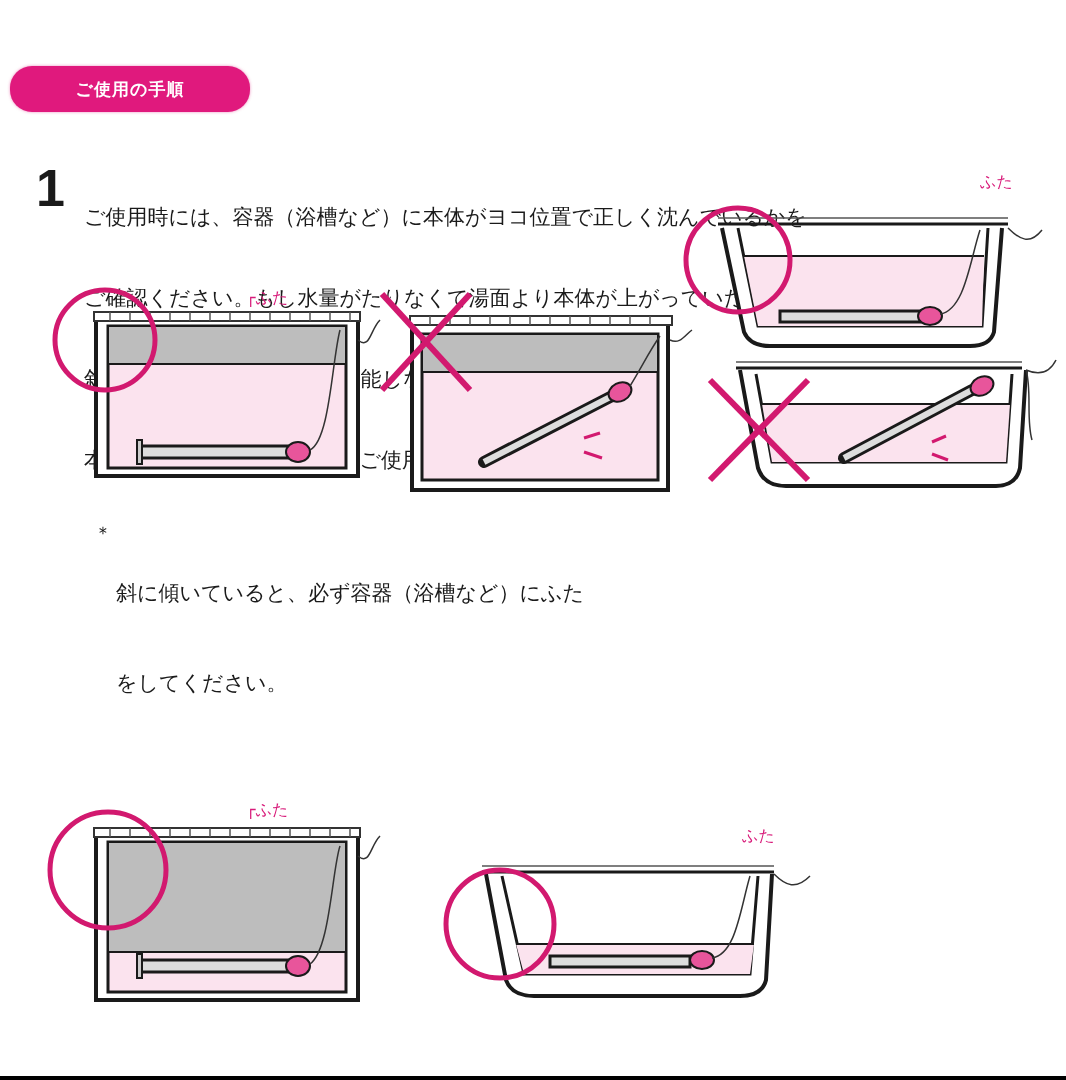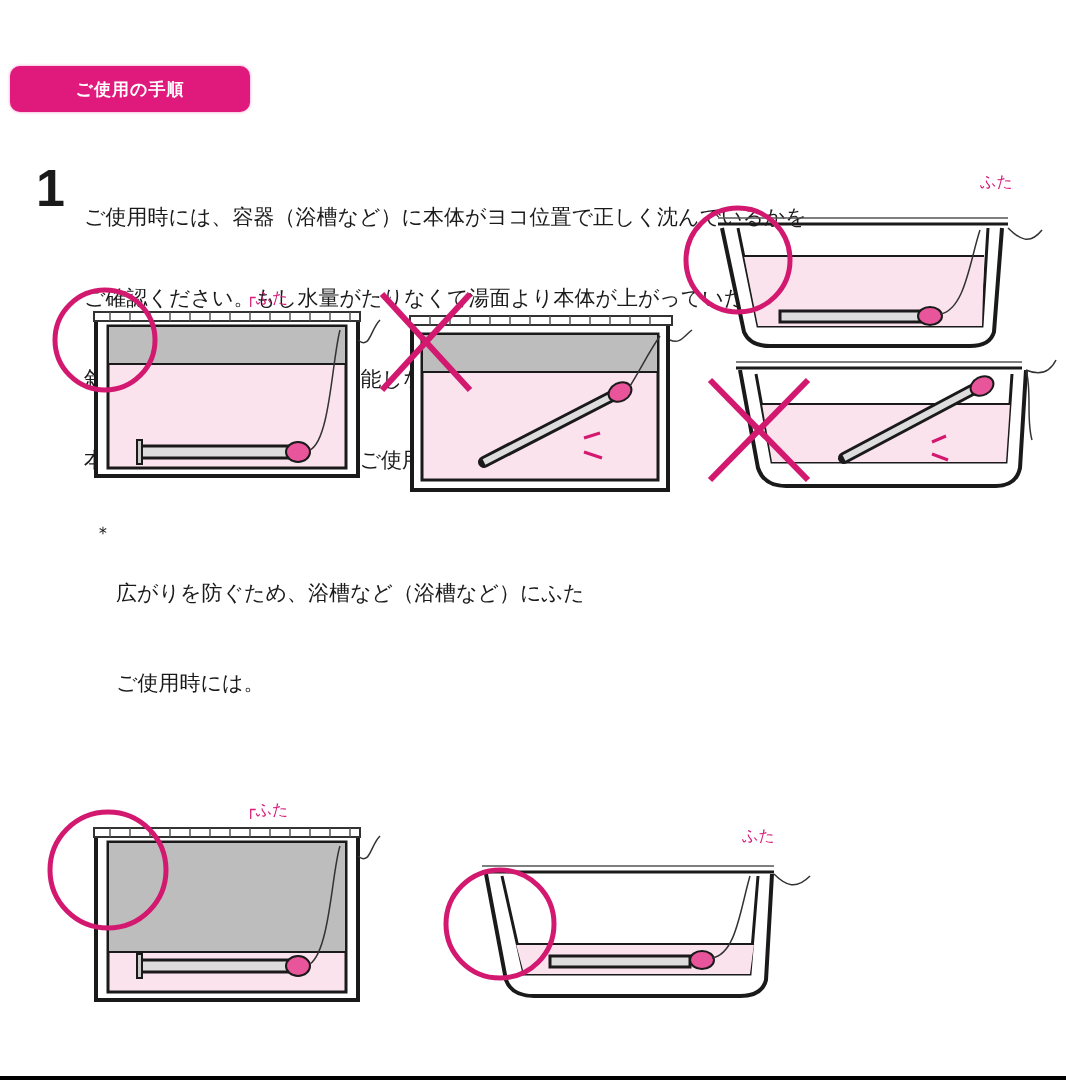--- a/index.html
+++ b/index.html
@@ -2,21 +2,21 @@
 <html><head>
 <meta charset="utf-8">
 <style>
   html, body { margin: 0; padding: 0; }
   body {
     width: 1066px; height: 1080px; background: #ffffff; position: relative; overflow: hidden;
     font-family: "DejaVu Sans", sans-serif; color: #1a1a1a;
   }
   .badge {
     position: absolute; left: 10px; top: 66px; width: 240px; height: 46px;
-    background: #e0197d; border-radius: 10px; color: #fff;
+    background: #e0197d; border-radius: 22px; color: #fff;
     display: flex; align-items: center; justify-content: center;
     font-size: 17px; font-weight: bold; letter-spacing: 1px;
     box-shadow: 0 0 3px rgba(224,25,125,0.5);
   }
   .step-num {
     position: absolute; left: 36px; top: 162px; font-size: 52px; font-weight: bold;
     font-family: "Liberation Sans", sans-serif; line-height: 1;
   }
   .step-text {
     position: absolute; left: 84px; top: 150px; width: 900px;
@@ -138,22 +138,22 @@
   <line x1="232" y1="104" x2="248" y2="110" stroke="#d2196f" stroke-width="3"></line>
   <path d="M326 20 C 332 40, 326 70, 332 90" fill="none" stroke="#333" stroke-width="1.5"></path>
   <path d="M326 20 C 340 26, 350 22, 356 10" fill="none" stroke="#333" stroke-width="1.5"></path>
   <line x1="10" y1="30" x2="108" y2="130" stroke="#d2196f" stroke-width="6"></line>
   <line x1="108" y1="30" x2="10" y2="130" stroke="#d2196f" stroke-width="6"></line>
 </svg>
 
 <div class="note">
   <span class="star">＊</span>
   <div class="lines">
-    <div>広がりを防ぐため、浴槽など（浴槽など）にふた</div>
-    <div>ご使用時には。</div>
+    <div>斜に傾いていると、必ず容器（浴槽など）にふた</div>
+    <div>をしてください。</div>
   </div>
 </div>
 
 <div class="label-futa" style="left:246px;top:800px;">
   <span>┌</span><span>ふた</span>
 </div>
 <svg class="fig" style="left:40px;top:810px;" width="340" height="200" viewBox="0 0 340 200">
   <rect x="56" y="22" width="262" height="168" fill="#fff" stroke="#1a1a1a" stroke-width="4"></rect>
   <rect x="68" y="32" width="238" height="150" fill="#fbe3ee" stroke="#1a1a1a" stroke-width="3"></rect>
   <rect x="68" y="32" width="238" height="110" fill="#bdbdbd" stroke="#1a1a1a" stroke-width="2"></rect>

